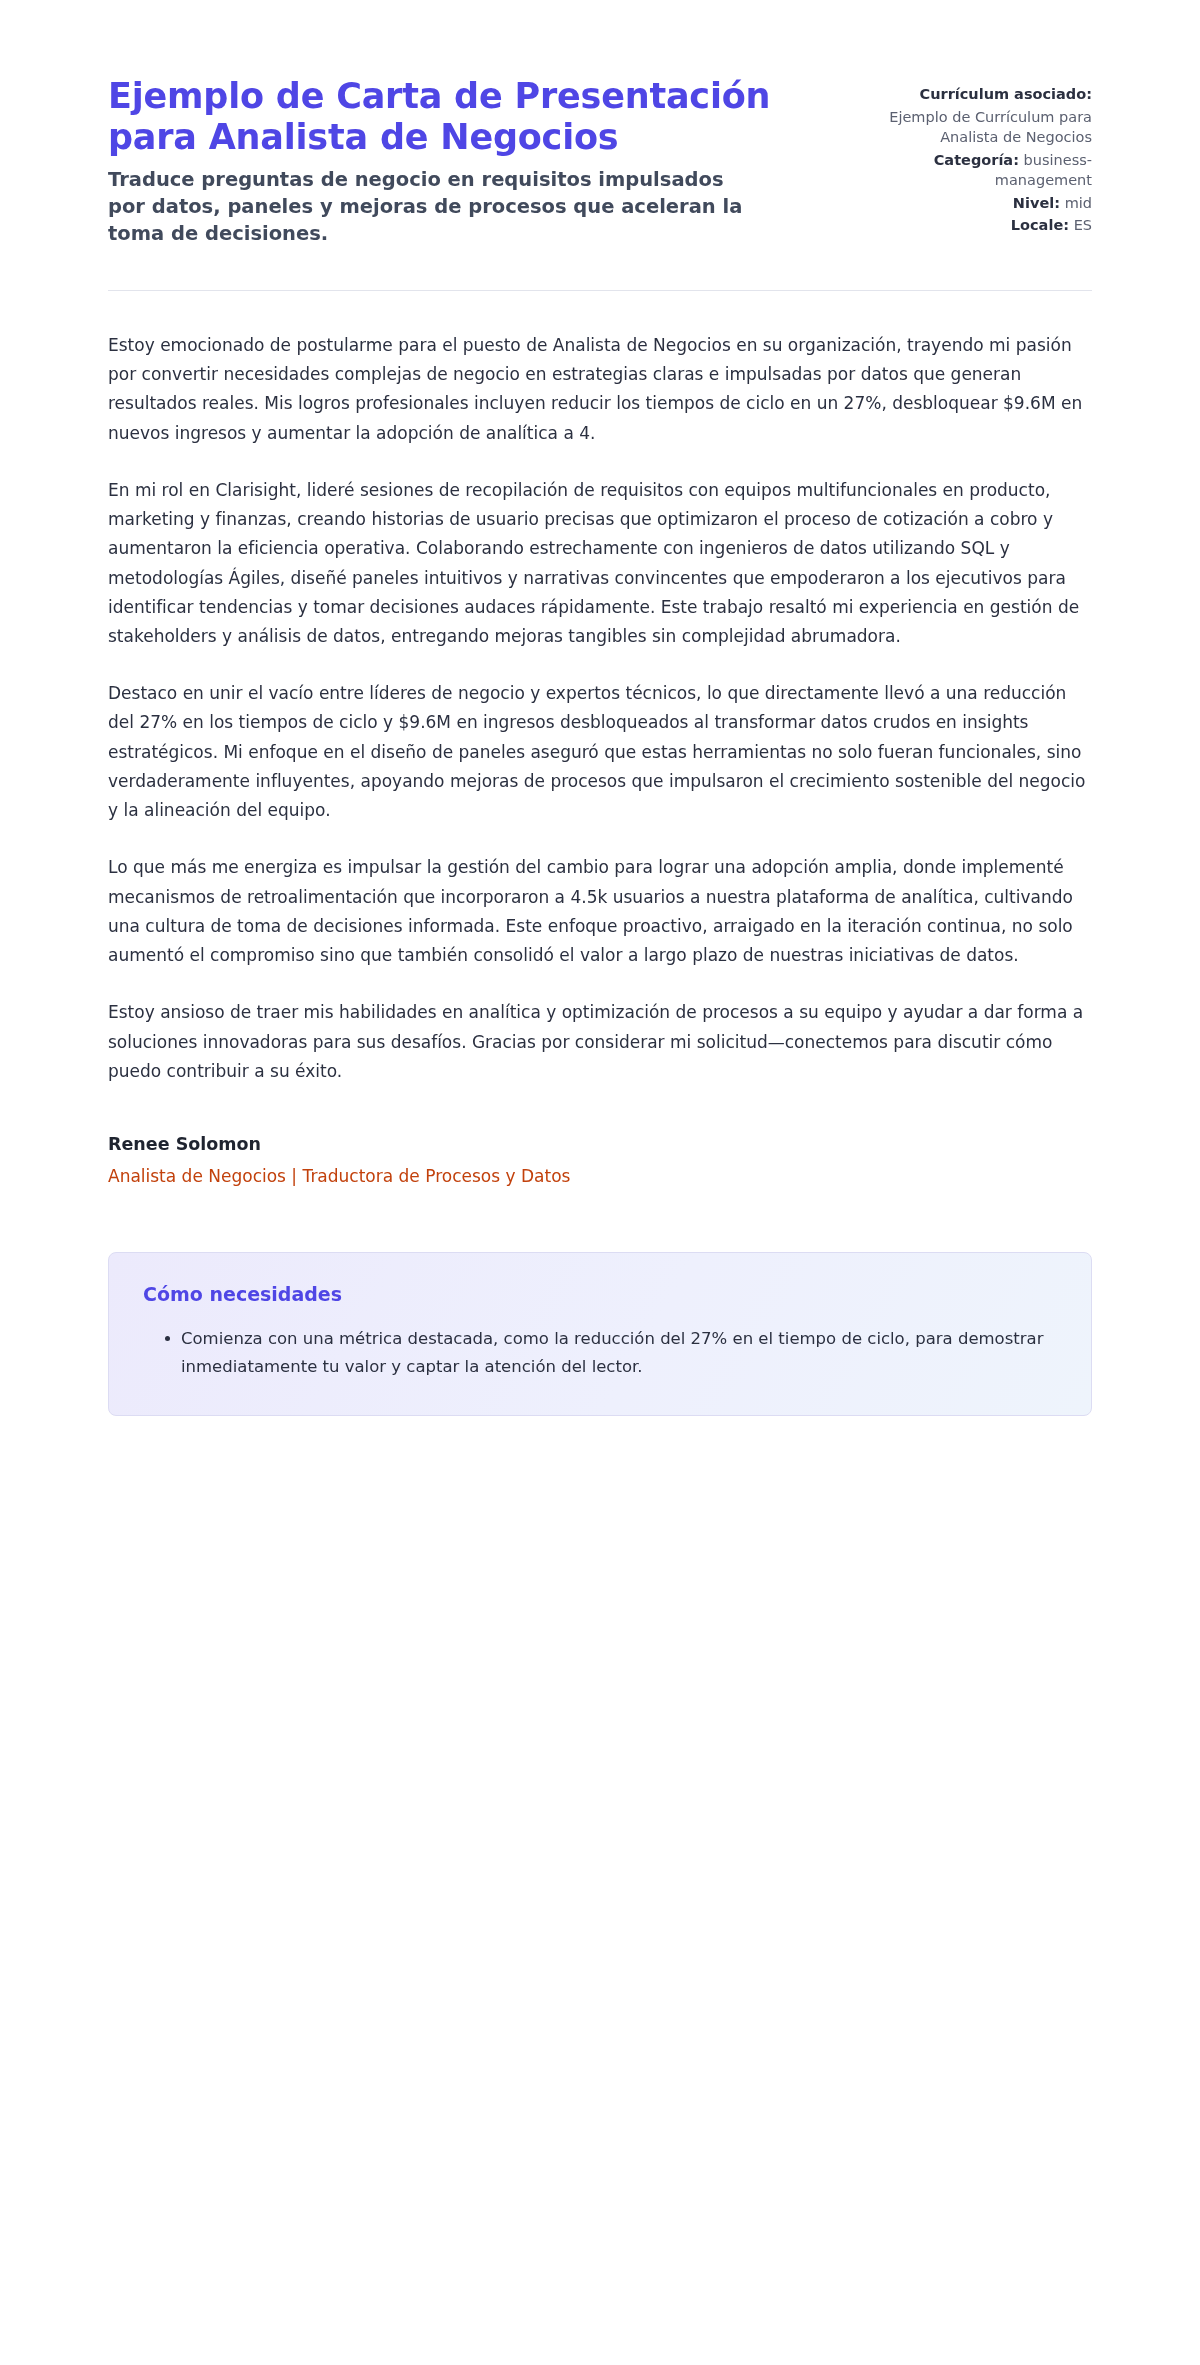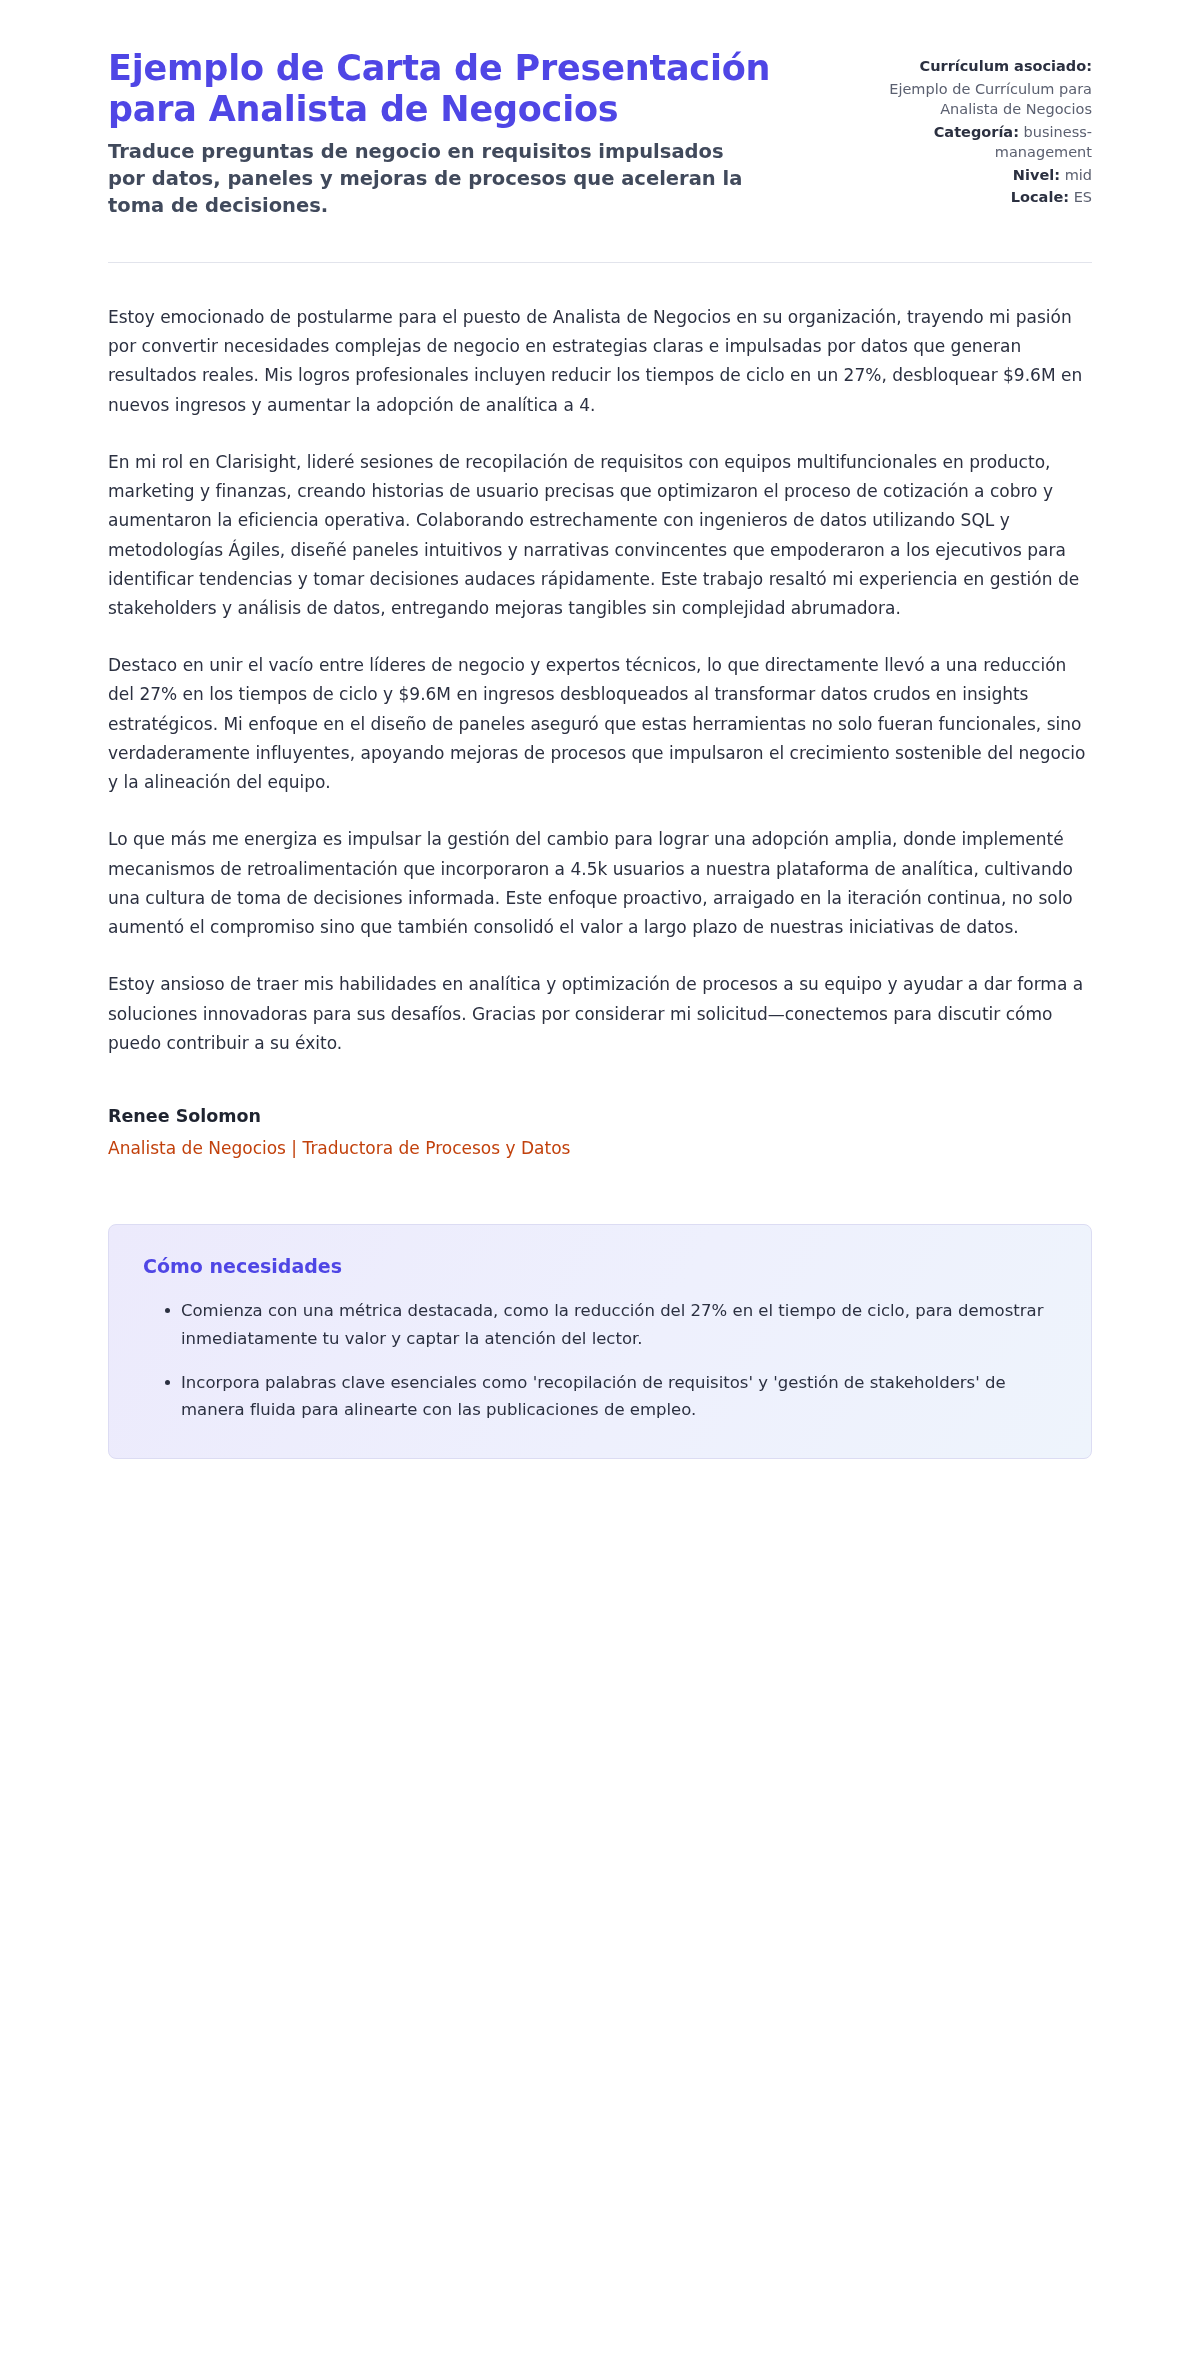--- a/index.html
+++ b/index.html
@@ -9,21 +9,21 @@
     background: #ffffff;
     font-family: "DejaVu Sans", "Liberation Sans", sans-serif;
   }
   body {
     width: 1200px;
     min-height: 2365px;
     color: #1f2430;
   }
   .page {
     width: 1200px;
-    padding: 48px 108px 60px 108px;
+    padding: 76px 108px 60px 108px;
   }
 
   
   .header {
     display: flex;
     align-items: flex-start;
     justify-content: space-between;
     gap: 40px;
   }
   .header-left { flex: 1 1 auto; max-width: 680px; }
@@ -197,17 +197,16 @@
       <p class="sign-name">Renee Solomon</p>
       <p class="sign-role">Analista de Negocios | Traductora de Procesos y Datos</p>
     </div>
   </div>
 
 
   <div class="tips">
     <h2 class="tips-title">Cómo necesidades</h2>
     <ul class="tips-list">
       <li>Comienza con una métrica destacada, como la reducción del 27% en el tiempo de ciclo, para demostrar inmediatamente tu valor y captar la atención del lector.</li>
-      <li>Incorpora palabras clave esenciales como 'recopilación de requisitos' y 'gestión de stakeholders' de manera fluida para alinearte con las publicaciones de empleo.</li>
     </ul>
   </div>
 
 </div>
 
 </body></html>

